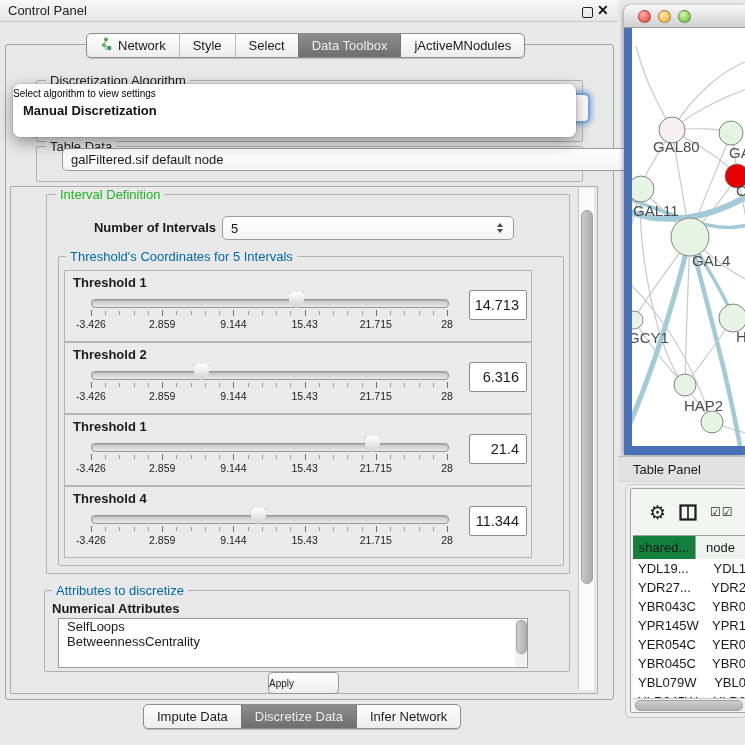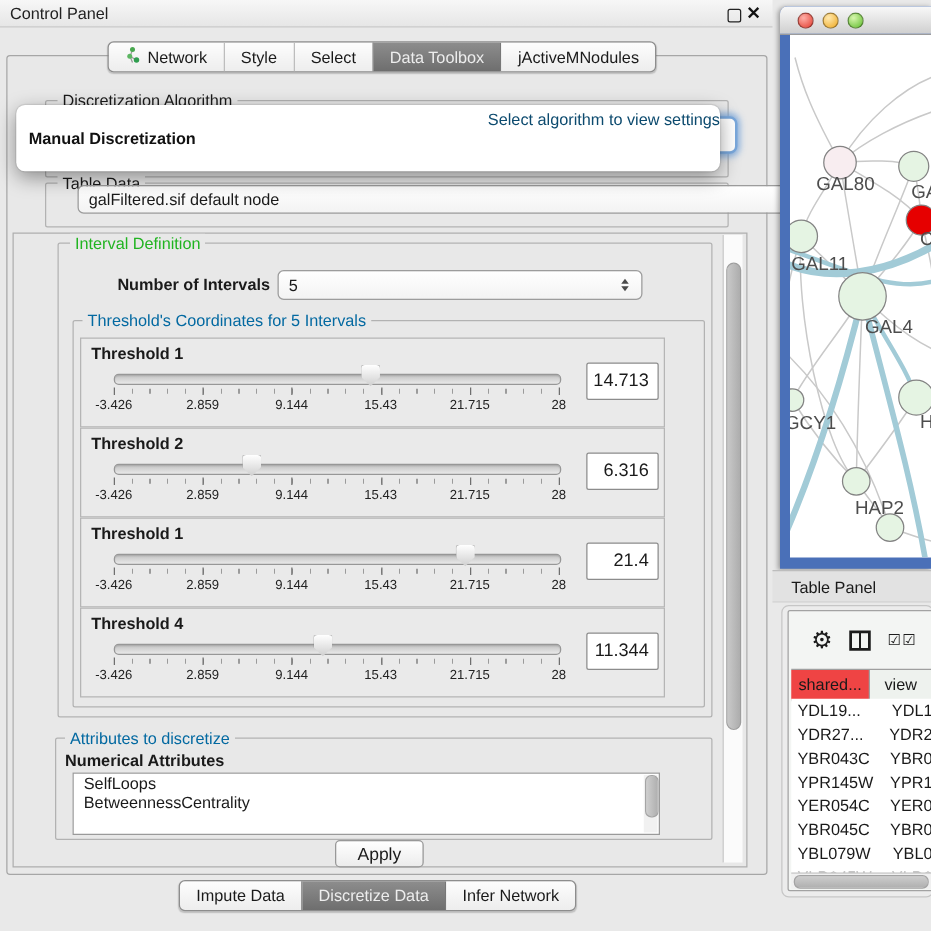--- a/index.html
+++ b/index.html
@@ -40,21 +40,21 @@
      border:1px solid #9c9c9c;border-radius:5px;display:flex;align-items:center;
      padding:0 8px;font-size:13px;box-sizing:border-box}
   .spin{margin-left:auto;display:flex;flex-direction:column;gap:2px;padding-right:2px}
   .spin i{display:block;width:0;height:0;border-left:3.5px solid transparent;border-right:3.5px solid transparent}
   .spin .up{border-bottom:4px solid #4a4a4a}
   .spin .dn{border-top:4px solid #4a4a4a}
 
   
   .popup{position:absolute;left:13px;top:84px;width:563px;height:53px;background:#fff;
      border-radius:7px;box-shadow:0 5px 16px rgba(0,0,0,.40),0 0 0 1px rgba(0,0,0,.07);z-index:50}
-  .popup .hint{text-align:right;color:#0c4a6e;font-size:13px;padding-top:4px;height:15px}
+  .popup .hint{text-align:left;color:#000000;font-size:10px;padding-top:4px;height:15px}
   .popup .opt{padding-left:10px;font-size:13px;height:16px;line-height:16px;color:#111}
   .popup .opt.bold{font-weight:bold}
   .focusfrag{position:absolute;left:560px;top:93px;width:26px;height:26px;background:#fff;
      border:2px solid #7aa8dc;border-radius:6px;box-shadow:0 0 5px 2px rgba(110,160,220,.75);z-index:10}
 
   
   .scrollpane{left:10px;top:186px;width:586px;height:506px;border:1px solid #aeaeae;background:#e8e8e8}
   .vsb{position:absolute;left:578px;top:188px;width:15px;height:502px;background:#fbfbfb;
      border-left:1px solid #c4c4c4;z-index:3}
   .vsb .vthumb{position:absolute;left:2px;top:22px;width:10px;height:372px;border-radius:6px;
@@ -80,21 +80,21 @@
 
   
   .list{position:absolute;left:58px;top:618px;width:468px;height:48px;background:#fff;
      border:1px solid #9a9a9a;overflow:hidden;z-index:2}
   .list .item{padding-left:8px;height:15px;line-height:15px;font-size:13px;white-space:nowrap}
   .listsb{position:absolute;right:1px;top:1px;width:11px;height:46px;background:#f1f1f1}
   .listsb .vthumb{position:absolute;left:1px;top:0;width:9px;height:32px;border-radius:5px;
      background:linear-gradient(to right,#cfcfcf,#b0b0b0);border:1px solid #a5a5a5}
 
   .btn{position:absolute;background:linear-gradient(#ffffff,#ececec);border:1px solid #989898;
-     border-radius:4px;font-size:14px;display:flex;align-items:center;justify-content:center;z-index:4}
+     border-radius:4px;font-size:10px;display:flex;align-items:center;z-index:4}
 
   
   .netwindow{left:624px;top:5px;width:121px;height:450px;background:#4a70b8;border-radius:6px 0 0 0;
      box-shadow:-1px 1px 4px rgba(0,0,0,.35)}
   .nettitle{position:absolute;left:0;top:0;width:121px;height:23px;border-radius:6px 0 0 0;
      background:linear-gradient(#f9f9f9,#cfcfcf);border-bottom:1px solid #9b9b9b;
      display:flex;align-items:center;gap:7px;padding-left:14px;box-sizing:border-box}
   .light{width:13px;height:13px;border-radius:50%;border:1px solid rgba(0,0,0,.35);box-sizing:border-box}
   .netcanvas{position:absolute;left:8px;top:23px;width:113px;height:418px;background:#fff;overflow:hidden}
 
@@ -360,22 +360,22 @@
 <div class="abs tablebox">
   <div class="tptoolbar">
     <span class="gear">⚙</span>
     <svg width="18" height="17" viewBox="0 0 18 17">
       <rect x="1.5" y="1.5" width="15" height="14" fill="none" stroke="#1c1c1c" stroke-width="2.2"></rect>
       <line x1="9" y1="1.5" x2="9" y2="15.5" stroke="#1c1c1c" stroke-width="1.6"></line>
     </svg>
     <span class="checks">☑☑</span>
   </div>
   <div class="thead" id="table-head">
-      <div class="thcell" style="width: 76px; background: #ef4444;">shared...</div>
-      <div class="thcell" style="width: 60px; background: rgb(238, 242, 238);">view</div>
+      <div class="thcell" style="width: 76px; background: #15803d;">shared...</div>
+      <div class="thcell" style="width: 60px; background: rgb(238, 242, 238);">node</div>
     </div>
   <div class="tbody" id="table-body">
       <div class="trow">
         <div class="c1">YDL19...</div>
         <div class="c2">YDL1</div>
       </div>
       <div class="trow">
         <div class="c1">YDR27...</div>
         <div class="c2">YDR2</div>
       </div>

